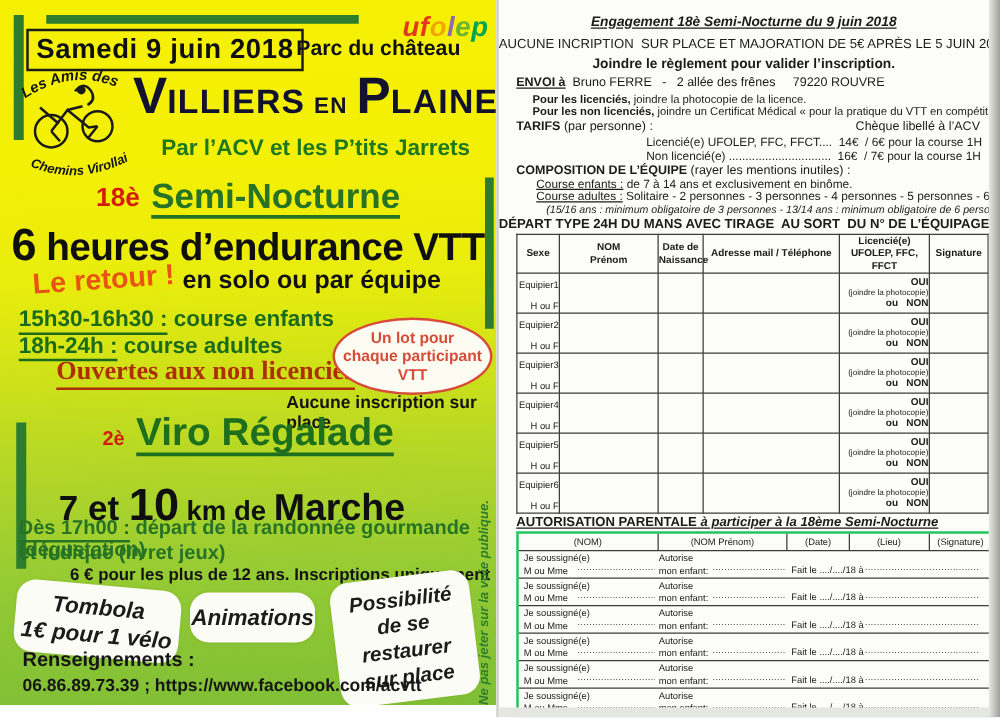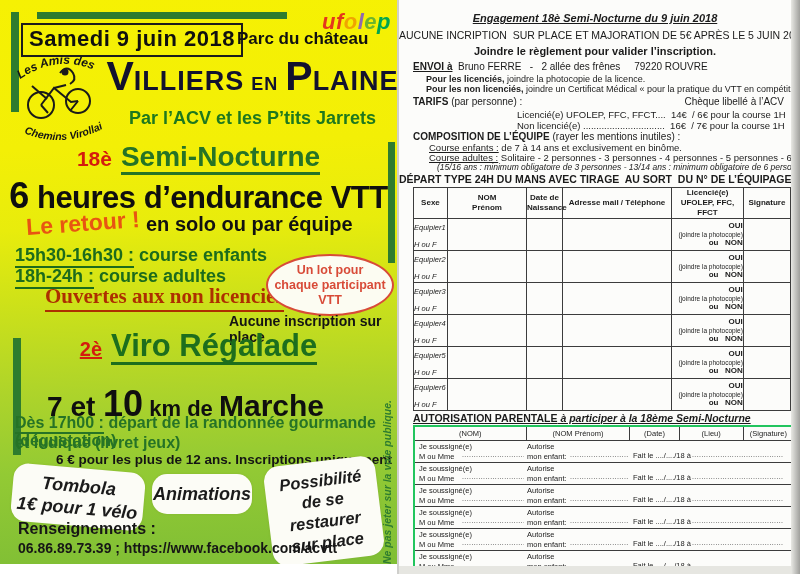--- a/index.html
+++ b/index.html
@@ -40,21 +40,21 @@
   #sched1{top:245px;} #sched2{top:266px;}
   #open-note{left:45px;top:284px;font-family:"Liberation Serif",serif;font-size:21px;
     font-weight:800;color:#ad2f00;border-bottom:2px solid #ad2f00;padding-bottom:1px;}
   #prize-oval{left:266px;top:254px;width:124px;height:58px;border:2px solid #d84b38;
     border-radius:50%;background:#fcfcf2;color:#d84b38;font-size:12.5px;font-weight:700;
     display:flex;align-items:center;justify-content:center;text-align:center;
     white-space:pre-line;line-height:1.2;}
   #no-onsite{left:229px;top:313px;font-size:14px;font-weight:800;color:#141414;}
   #viro-line{left:0;top:330px;width:397px;display:flex;justify-content:center;
     align-items:baseline;gap:9px;}
-  #viro-no{font-size:20px;font-weight:800;color:#d41c0e;text-decoration:underline;}
+  #viro-no{font-size:16px;font-weight:800;color:#d41c0e;}
   #viro-name{font-size:31px;font-weight:800;color:#1d6e1d;
     border-bottom:3.5px solid #1d6e1d;padding-bottom:1px;line-height:1;}
   #viro-sub{left:0;top:367px;width:397px;text-align:center;font-size:15.5px;
     font-weight:800;color:#1c621c;}
   #march{left:0;top:383px;width:324px;text-align:right;color:#0f0f0f;font-weight:800;}
   .mr-a{font-size:28px;} .mr-b{font-size:36px;} .mr-c{font-size:22px;} .mr-d{font-size:30px;}
   .depart{left:15px;font-size:16px;font-weight:800;color:#267326;}
   #depart1{top:414px;} #depart2{top:434px;}
   .depart .time{border-bottom:2.5px solid #267326;padding-bottom:1px;}
   #price-note{left:56px;top:452px;font-size:13.5px;font-weight:800;color:#141414;}
@@ -92,21 +92,21 @@
   #f-enfants{top:142px;left:30px;font-size:9.5px;}
   #f-adultes{top:152px;left:30px;font-size:9.5px;}
   #f-minors{top:162px;left:38px;font-size:8.5px;font-style:italic;}
   #f-start{top:173px;font-size:10.5px;font-weight:600;}
   #team-table{position:absolute;top:187px;left:14px;width:378px;
     border-collapse:collapse;table-layout:fixed;}
   #team-table th,#team-table td{border:1px solid #3c3c3c;padding:0;vertical-align:middle;}
   #team-table th{height:27px;font-size:8px;font-weight:600;text-align:center;
     white-space:pre-line;line-height:1.25;}
   #team-table tr.trow{height:32px;}
-  .eq-cell div{font-size:7.5px;text-align:left;font-style:italic;}
+  .eq-cell div{font-size:7.5px;text-align:right;}
   .eq-cell .eq1{margin:3px 0 8px;}
   .lic-cell{text-align:right;}
   .lic-strong{font-size:8px;font-weight:700;line-height:1.2;}
   .lic-small{font-size:6.5px;line-height:1.1;}
   #auth-title{top:412px;left:14px;font-size:10.5px;font-weight:700;text-decoration:underline;}
   #auth-table{position:absolute;top:425px;left:14px;width:378px;border:2px solid #22c55e;}
   #auth-header{display:flex;height:13px;border-bottom:1px solid #3c3c3c;}
   .auth-hcell{font-size:7.5px;text-align:center;line-height:13px;
     border-right:1px solid #3c3c3c;box-sizing:border-box;overflow:hidden;}
   .auth-hcell:last-child{border-right:none;}

